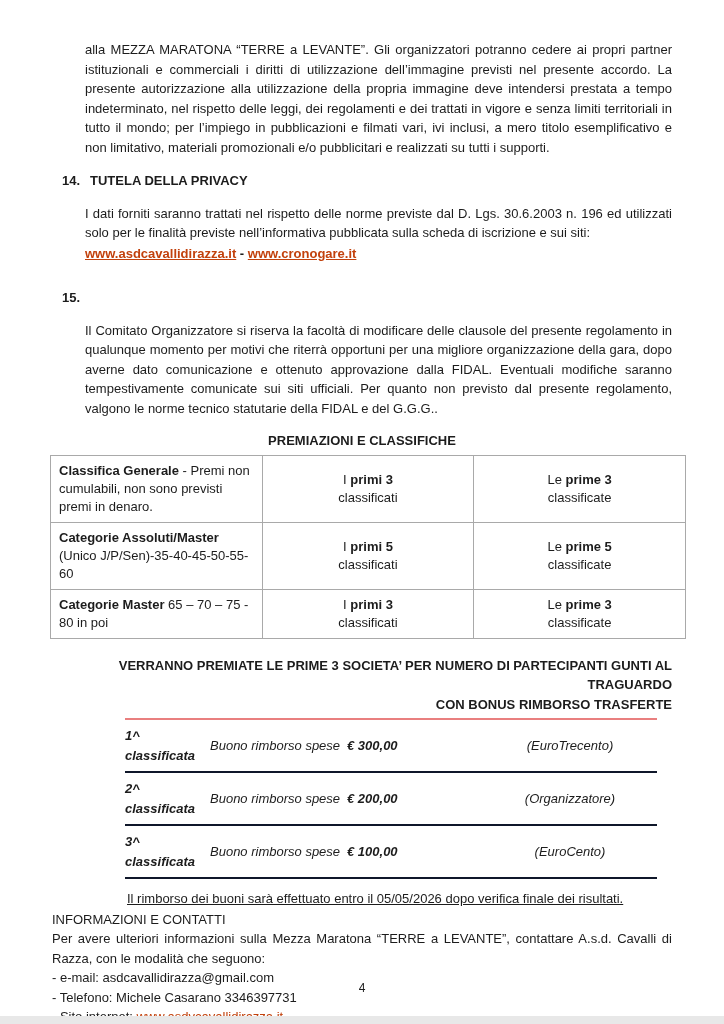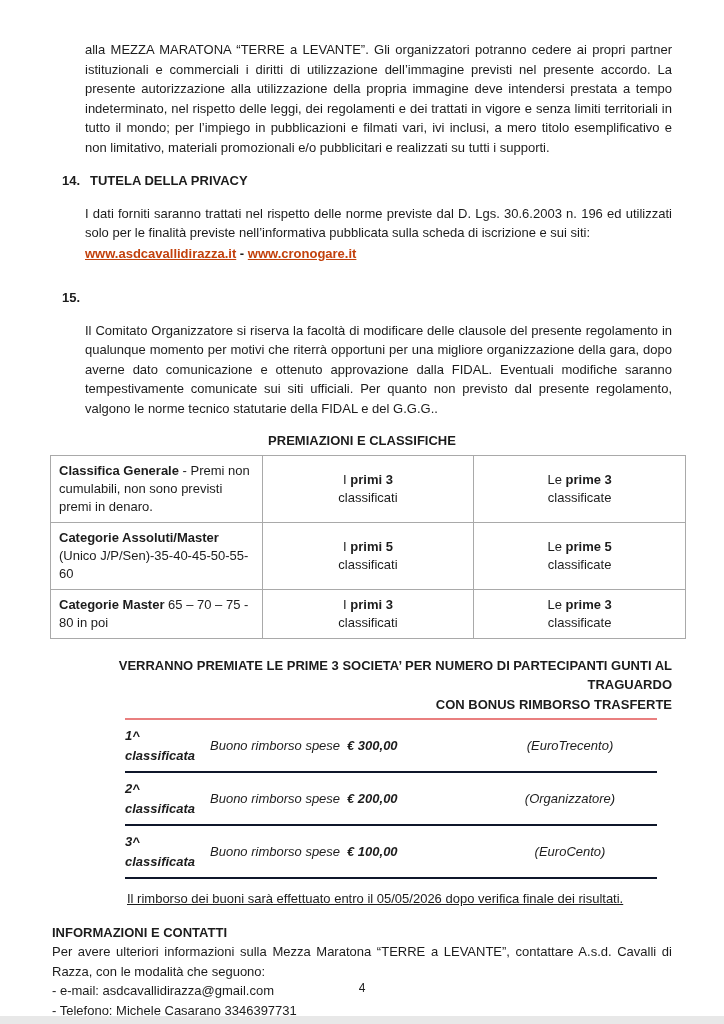--- a/index.html
+++ b/index.html
@@ -30,21 +30,21 @@
   tr.r2 td, tr.r3 td{height:36px;}
   
   .bonus-head{margin-top:17px;text-align:right;}
   .bonus-table{margin:4px 0 0 73px;width:532px;border-top:2px solid #e97f7f;}
   .bonus-row{display:flex;align-items:center;padding:6px 0 6px 0;border-bottom:2px solid #0f172a;font-style:italic;}
   .bonus-rank{width:85px;flex:none;font-weight:bold;}
   .bonus-desc{width:137px;flex:none;}
   .bonus-amt{width:136px;flex:none;font-weight:bold;}
   .bonus-words{flex:1;text-align:center;}
   .refund-note{margin:10px 0 0 75px;text-decoration:underline;}
-  .contacts-title{font-weight:bold;margin-top:14px;}
+  .contacts-title{font-weight:normal;margin-top:1px;}
   .contacts-intro{text-align:justify;margin:0;}
   .contact-list{margin:0;padding:0;list-style:none;}
   .page-num{position:absolute;bottom:18px;left:0;width:100%;text-align:center;font-size:12px;}
 </style>
 </head>
 <body>
 
 <div class="page">
 
   <p class="para">alla MEZZA MARATONA “TERRE a LEVANTE”. Gli organizzatori potranno cedere ai propri partner istituzionali e commerciali i diritti di utilizzazione dell’immagine previsti nel presente accordo. La presente autorizzazione alla utilizzazione della propria immagine deve intendersi prestata a tempo indeterminato, nel rispetto delle leggi, dei regolamenti e dei trattati in vigore e senza limiti territoriali in tutto il mondo; per l’impiego in pubblicazioni e filmati vari, ivi inclusi, a mero titolo esemplificativo e non limitativo, materiali promozionali e/o pubblicitari e realizzati su tutti i supporti.</p>

